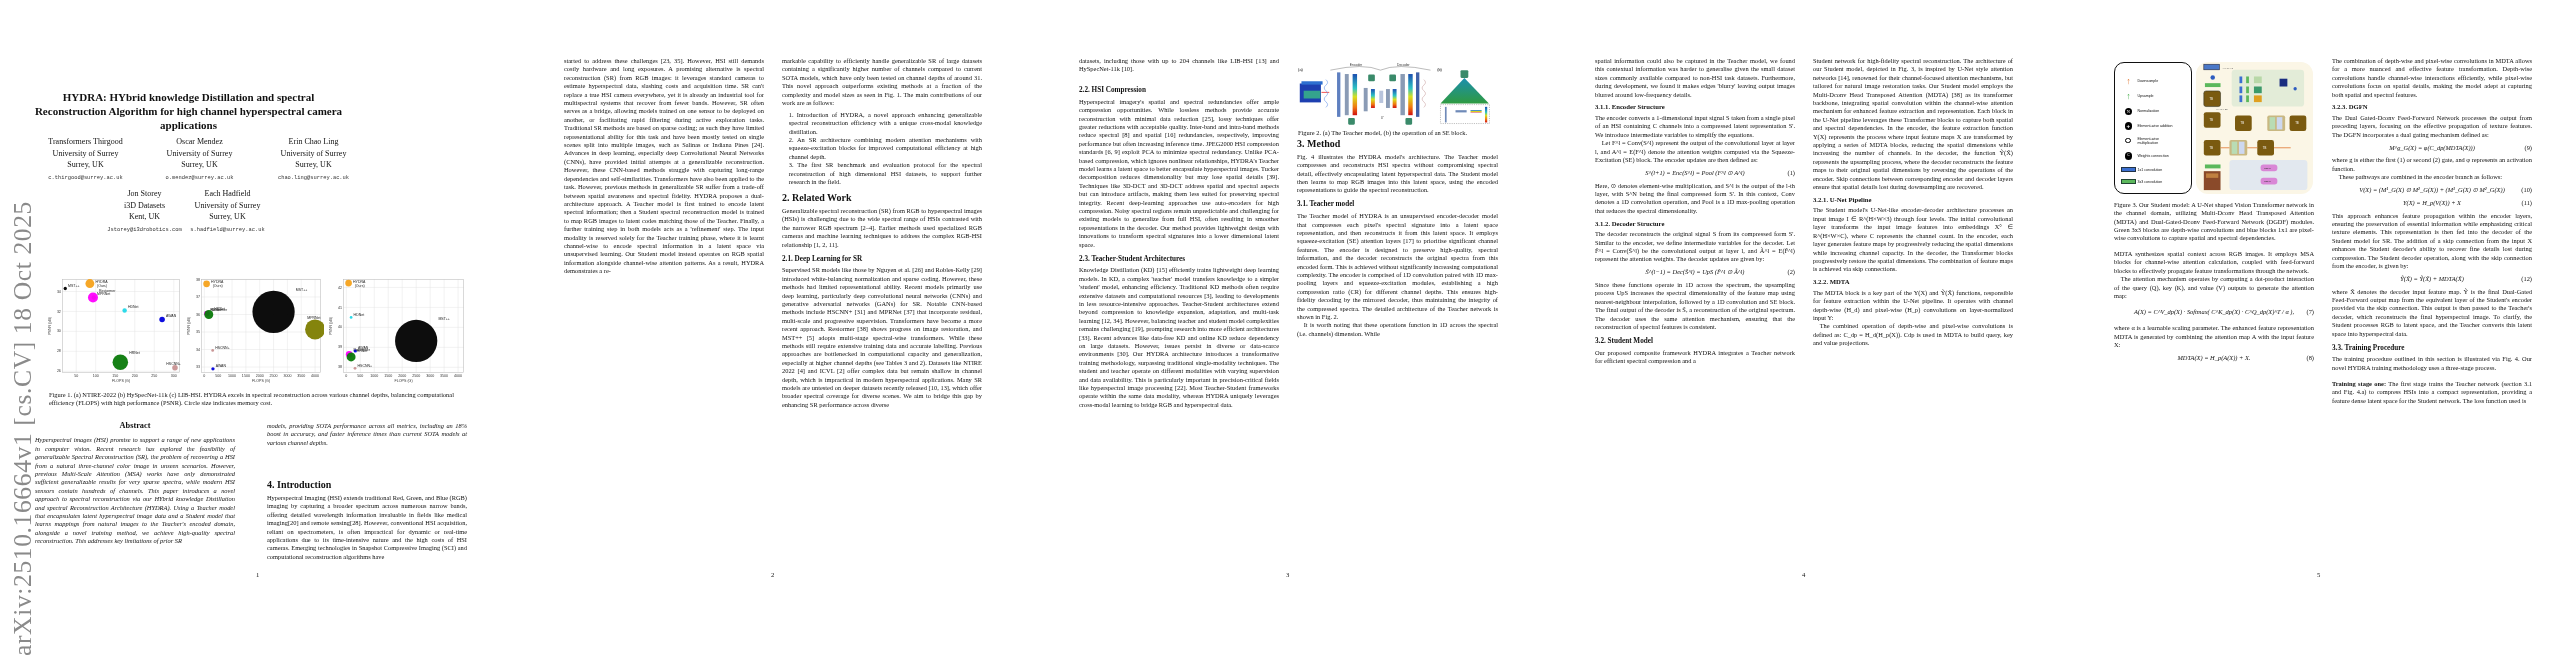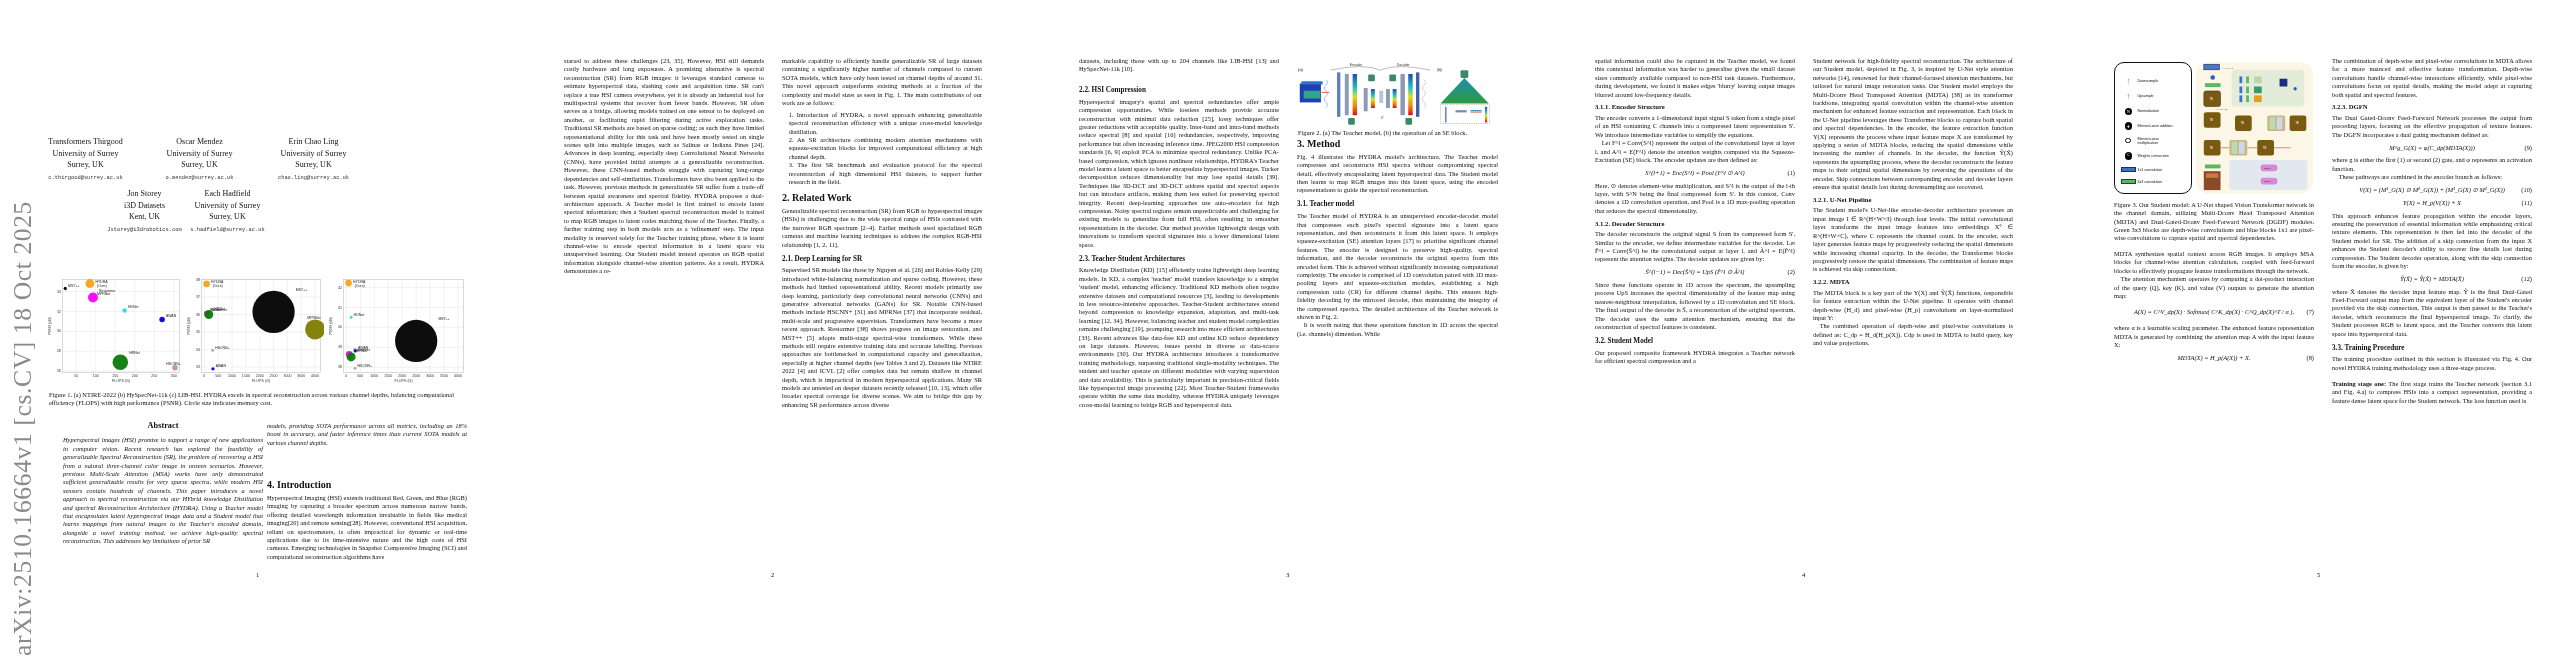--- a/index.html
+++ b/index.html
@@ -30,20 +30,21 @@
   .chart { position:absolute; background:#fff; }
   .chart svg { display:block; }
   .fig-box { position:absolute; border-radius:3.3px; }
 </style>
 </head>
 <body>
 
 <div class="page" style="left:0;">
   <div class="arxiv-stamp">arXiv:2510.16664v1  [cs.CV]  18 Oct 2025</div>
 
+  <div class="title">HYDRA: HYbrid knowledge Distillation and spectral Reconstruction Algorithm for high channel hyperspectral camera applications</div>
 
   <div class="authors-row" style="left:44px; top:136px; width:311px; justify-content:space-between;">
     <div class="author">
       <div>Transformers Thirgood</div>
       <div>University of Surrey</div>
       <div>Surrey, UK</div>
       <div class="email">c.thirgood@surrey.ac.uk</div>
     </div>
     <div class="author">
       <div>Oscar Mendez</div>
@@ -218,21 +219,21 @@
         <circle cx="38.04651162790698" cy="142.67741935483875" r="6" fill="#ff00ff" opacity="0.95"></circle>
         <text x="46.04651162790698" y="136.67741935483875" font-size="6.3" font-family="Liberation Sans, sans-serif" fill="#222">Restormer</text>
         <circle cx="41.562790697674416" cy="147.34623655913967" r="8" fill="#0a7a0a" opacity="0.95"></circle>
         <text x="51.562790697674416" y="139.34623655913967" font-size="6.3" font-family="Liberation Sans, sans-serif" fill="#222">HRNet</text>
         <circle cx="48.5953488372093" cy="167.81720430107515" r="2.5" fill="#c79191" opacity="0.95"></circle>
         <text x="53.0953488372093" y="165.31720430107515" font-size="6.3" font-family="Liberation Sans, sans-serif" fill="#222">HSCNN+</text>
       </svg>
   </div>
   <div class="caption" style="left:49px; top:391px; width:417px;">Figure 1. (a) NTIRE-2022   (b) HySpecNet-11k   (c) LIB-HSI. HYDRA excels in spectral reconstruction across various channel depths, balancing computational efficiency (FLOPS) with high performance (PSNR). Circle size indicates memory cost.</div>
 
-  <div class="col" style="left:63px; top:418px; width:200px;">
+  <div class="col" style="left:35px; top:418px; width:200px;">
     <div class="abstract-h">Abstract</div>
     <p class="noindent italic">Hyperspectral images (HSI) promise to support a range of new applications in computer vision. Recent research has explored the feasibility of generalizable Spectral Reconstruction (SR), the problem of recovering a HSI from a natural three-channel color image in unseen scenarios. However, previous Multi-Scale Attention (MSA) works have only demonstrated sufficient generalizable results for very sparse spectra, while modern HSI sensors contain hundreds of channels. This paper introduces a novel approach to spectral reconstruction via our HYbrid knowledge Distillation and spectral Reconstruction Architecture (HYDRA). Using a Teacher model that encapsulates latent hyperspectral image data and a Student model that learns mappings from natural images to the Teacher's encoded domain, alongside a novel training method, we achieve high-quality spectral reconstruction. This addresses key limitations of prior SR</p>
   </div>
   <div class="col" style="left:267px; top:422px; width:200px;">
     <p class="noindent italic">models, providing SOTA performance across all metrics, including an 18% boost in accuracy, and faster inference times than current SOTA models at various channel depths.</p>
     <div class="h1" style="margin-top:34px;">4. Introduction</div>
     <p class="noindent">Hyperspectral Imaging (HSI) extends traditional Red, Green, and Blue (RGB) imaging by capturing a broader spectrum across numerous narrow bands, offering detailed wavelength information invaluable in fields like medical imaging[20] and remote sensing[28]. However, conventional HSI acquisition, reliant on spectrometers, is often impractical for dynamic or real-time applications due to its time-intensive nature and the high costs of HSI cameras. Emerging technologies in Snapshot Compressive Imaging (SCI) and computational reconstruction algorithms have</p>
   </div>
   <div class="pagenum" style="left:256px;">1</div>
 </div>

